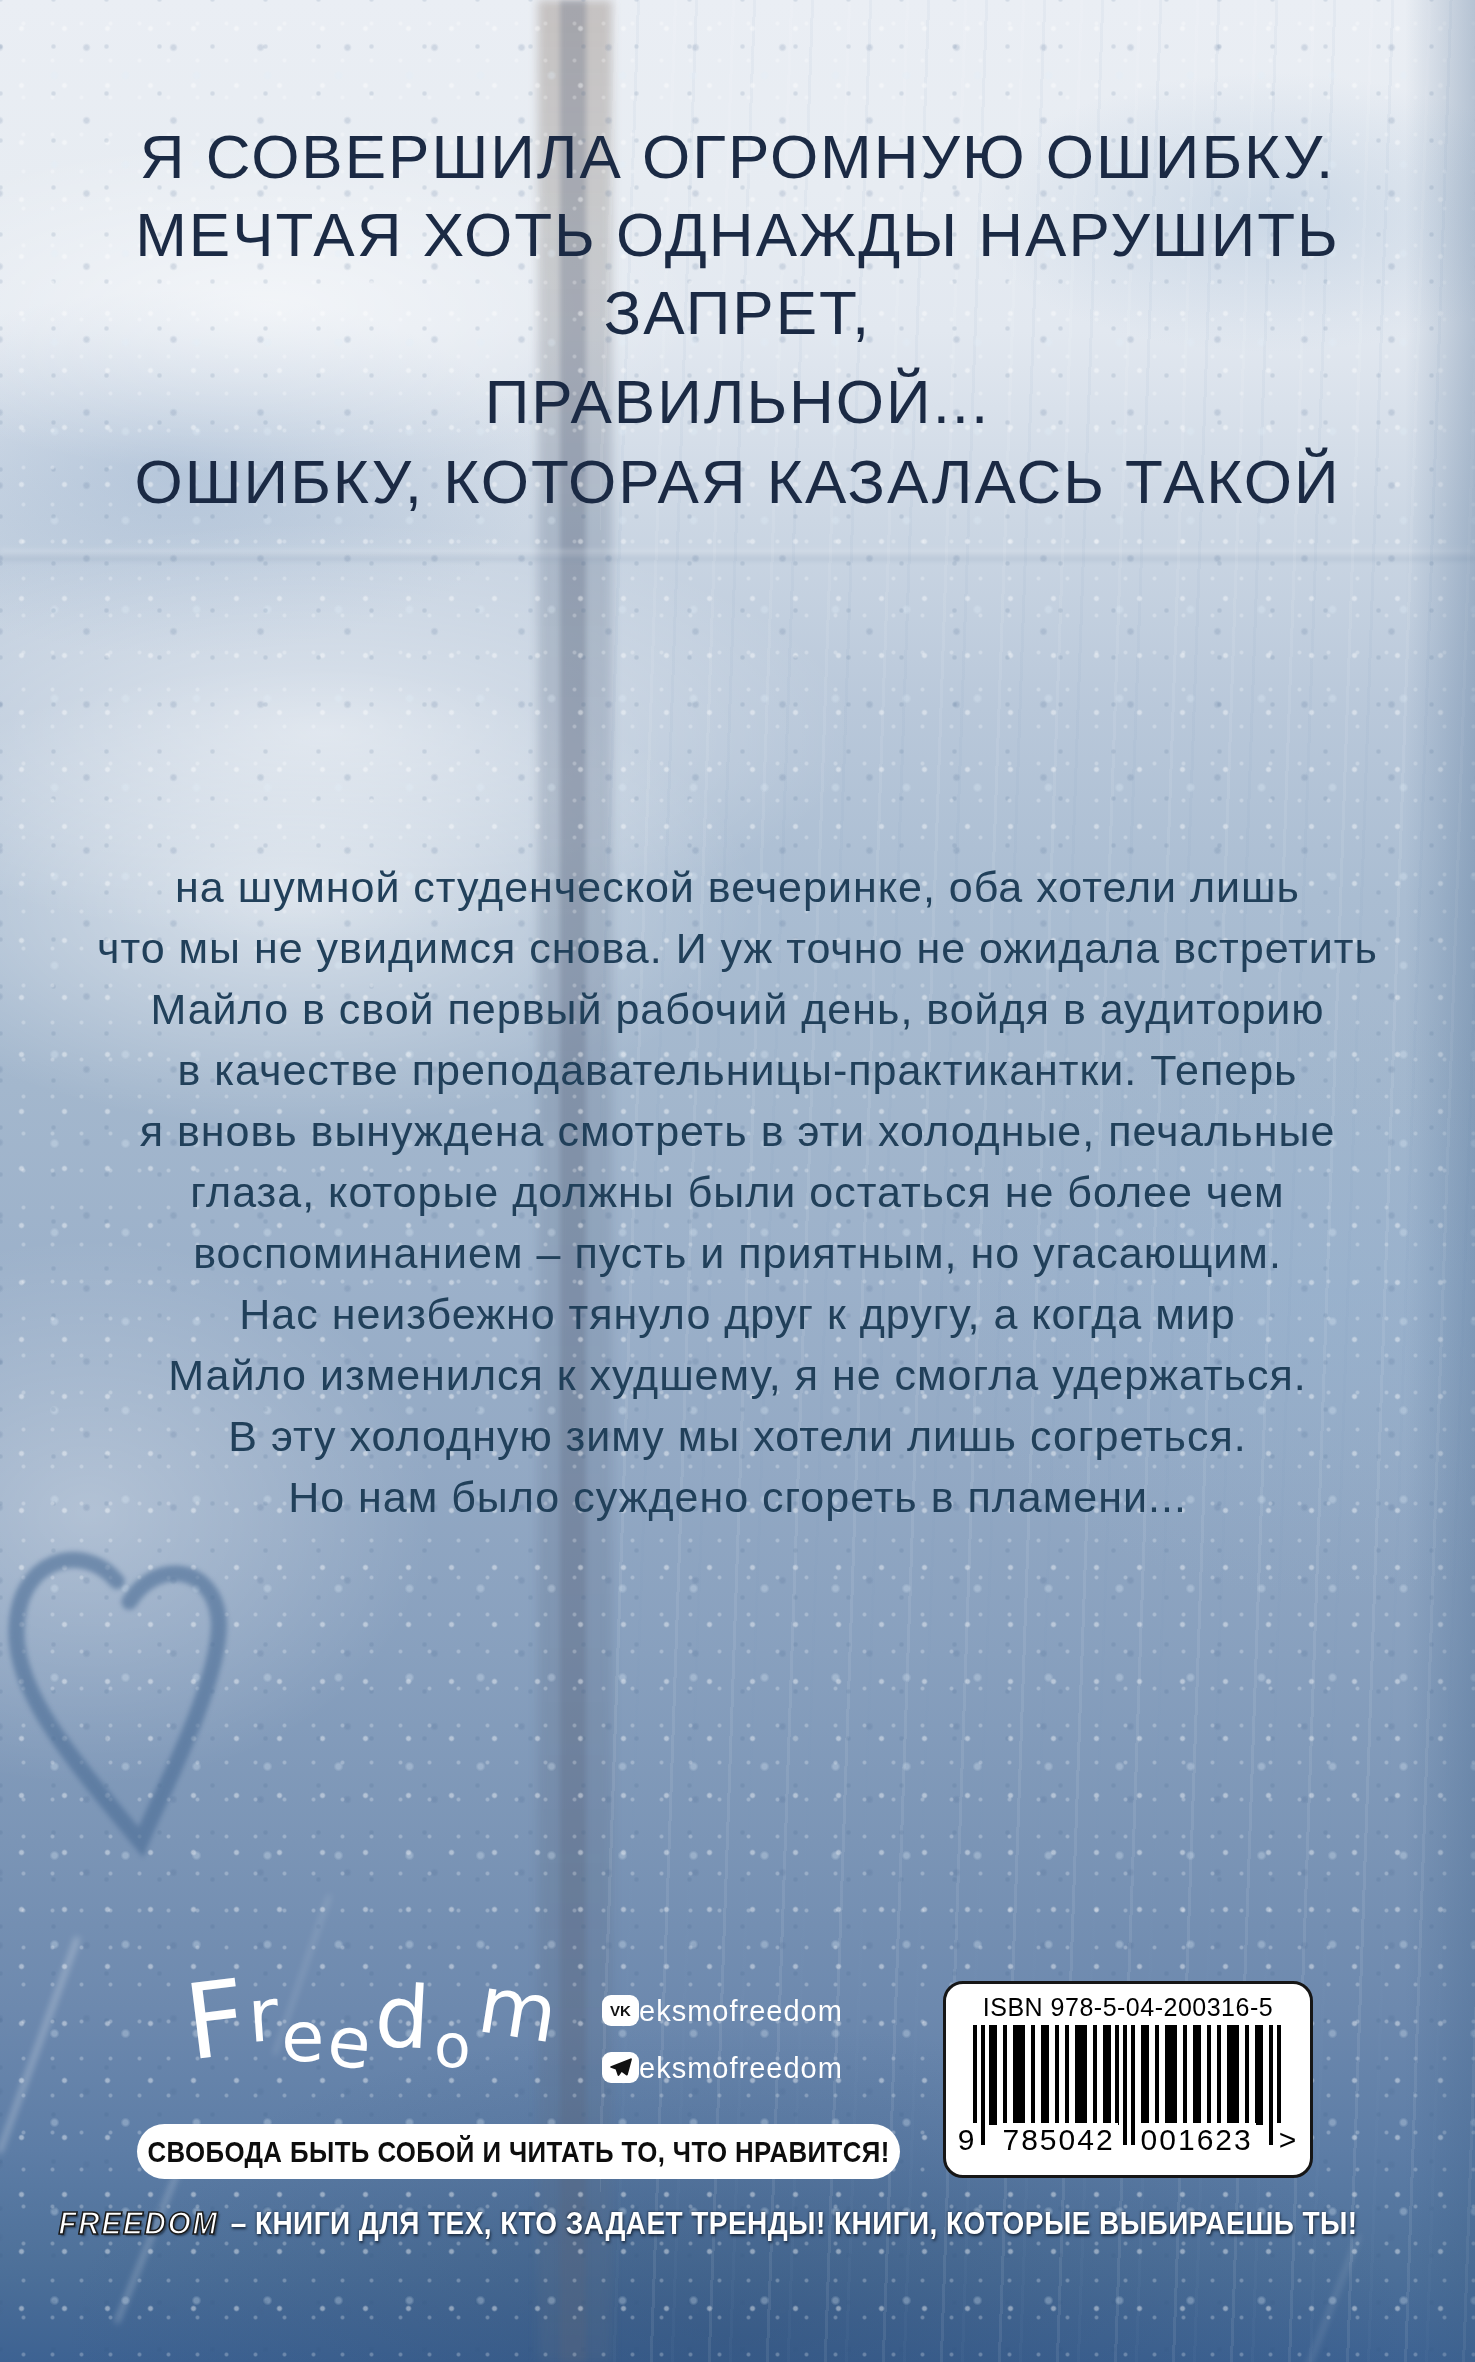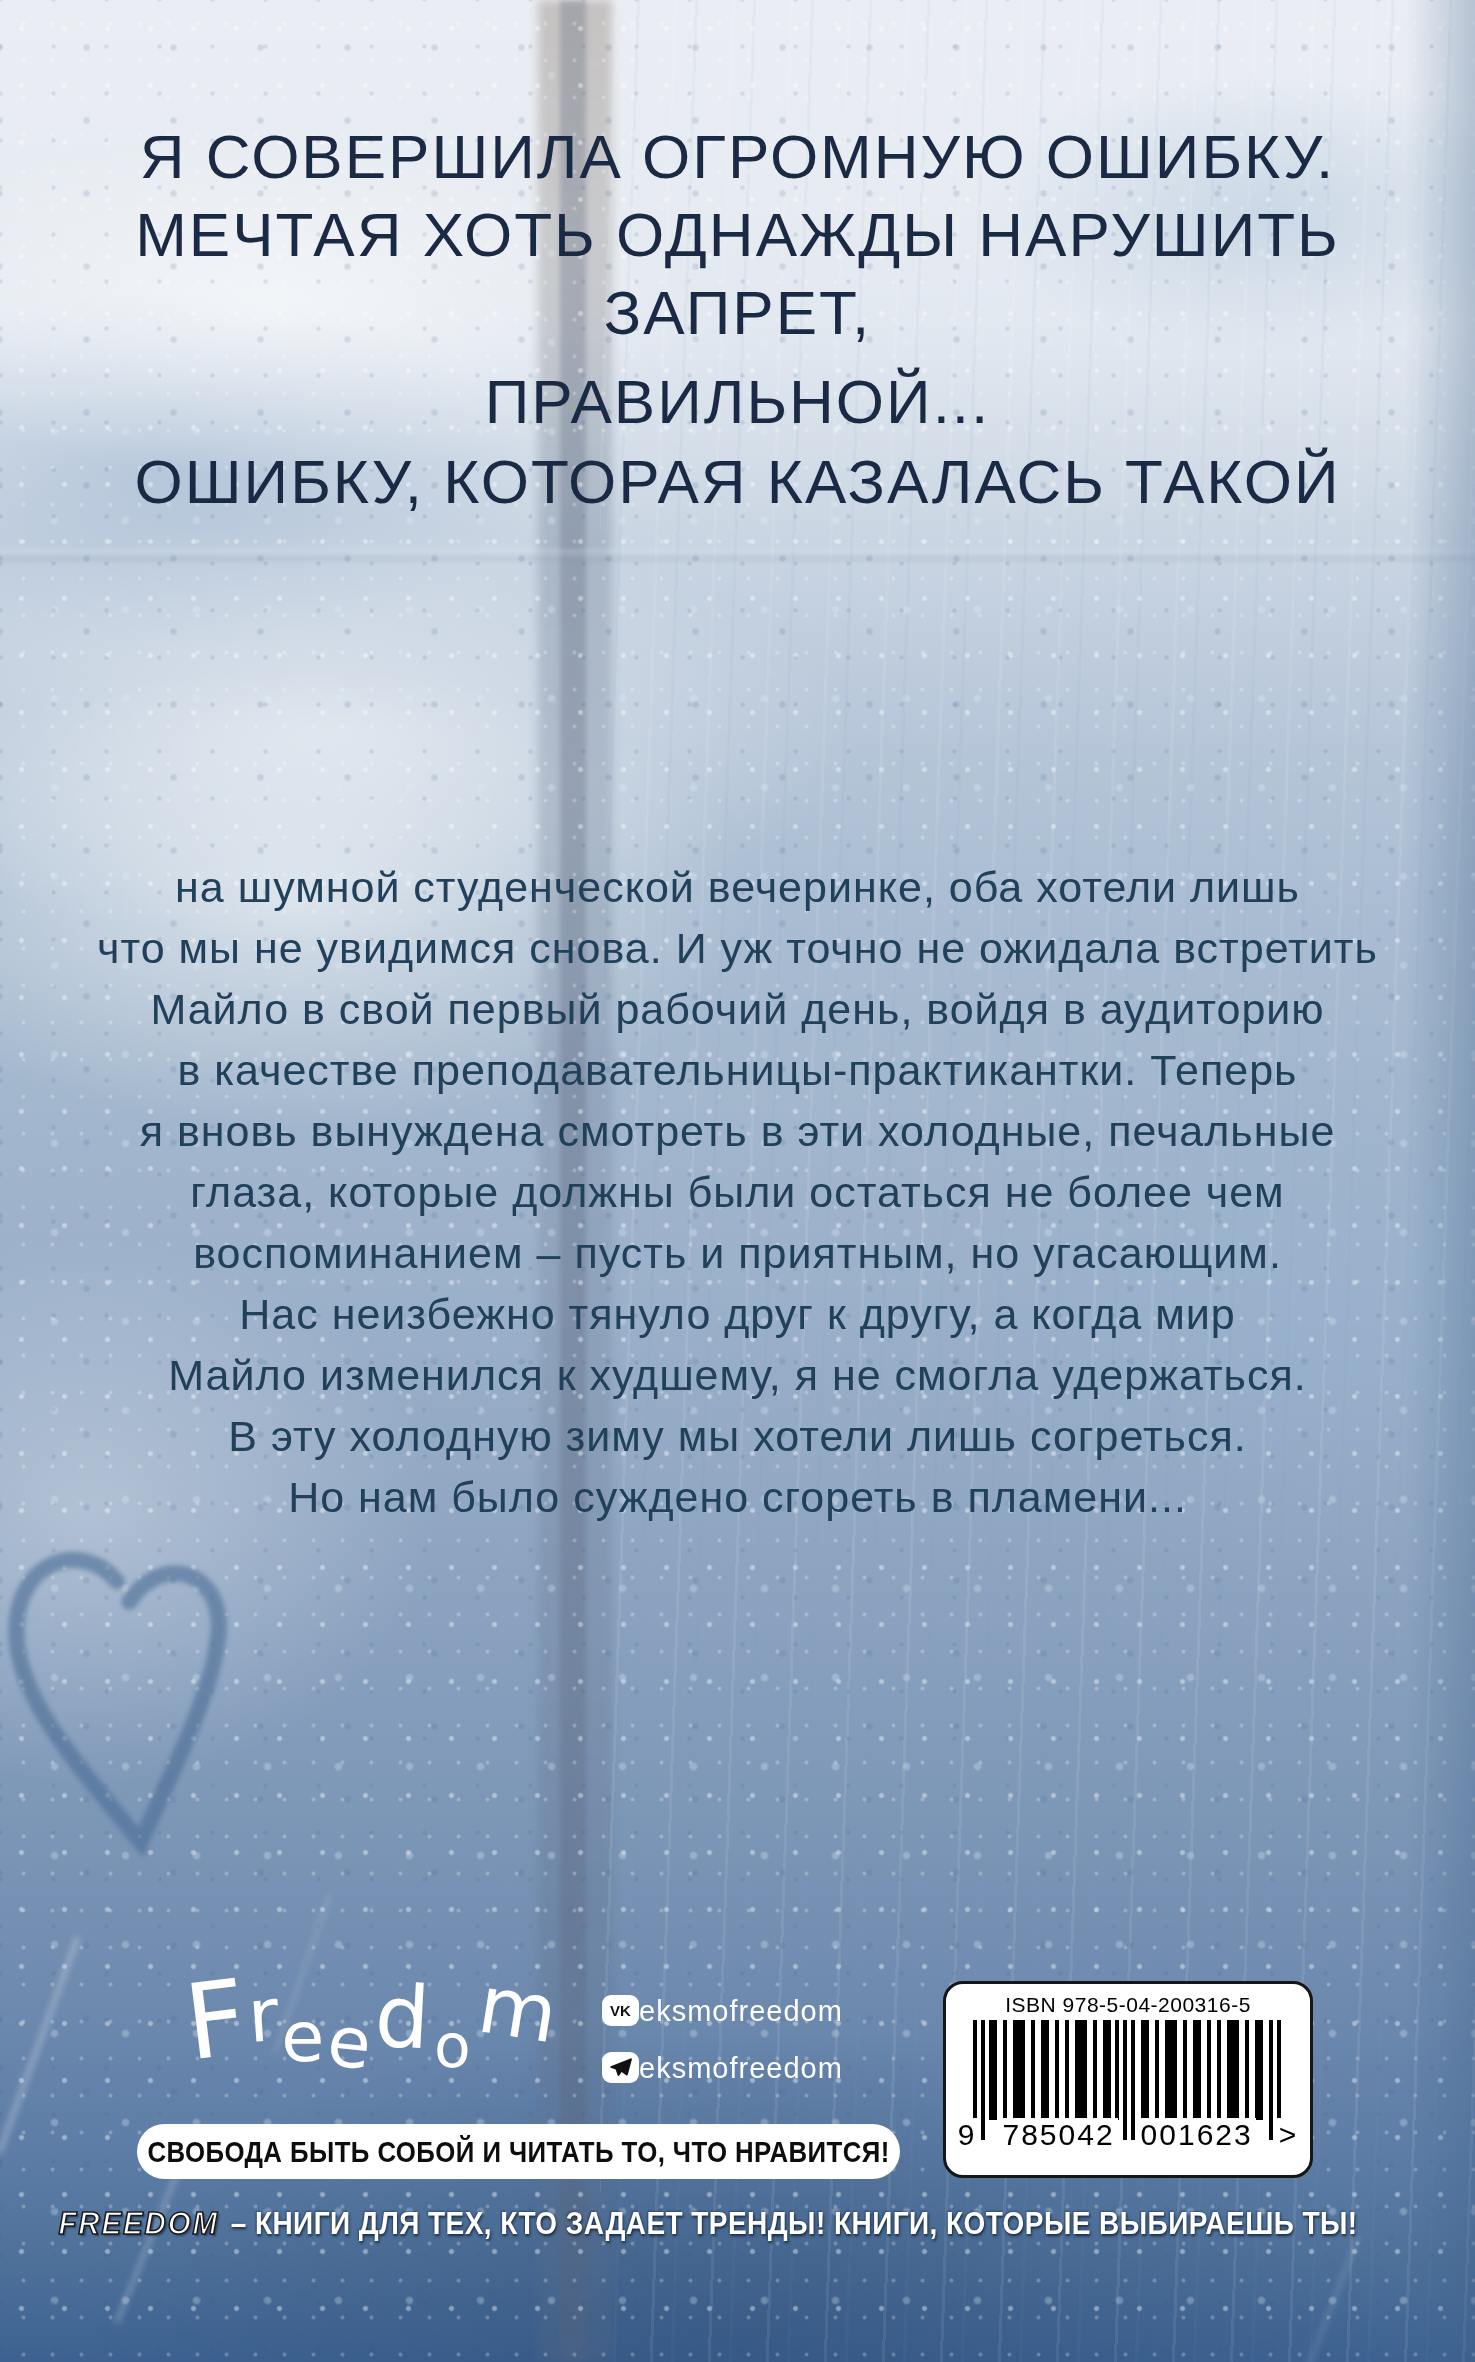--- a/index.html
+++ b/index.html
@@ -131,21 +131,21 @@
     color:#0d0d0d;font-size:30px;font-weight:700;white-space:nowrap;
     transform:scaleX(.86);transform-origin:center;letter-spacing:0.5px;
   }
   .isbn-box{
     position:absolute;left:943px;top:1981px;width:370px;height:197px;
     background:#ffffff;border:3px solid #161616;border-radius:20px;
     box-sizing:border-box;
     display:flex;flex-direction:column;align-items:center;
     color:#000;
   }
-  .isbn-label{font-size:21px;letter-spacing:.5px;margin-top:9px;white-space:nowrap;}
+  .isbn-label{font-size:25px;letter-spacing:.5px;margin-top:9px;white-space:nowrap;}
   .isbn-bars{margin-top:3px;}
   .isbn-digits{
     display:flex;align-items:baseline;gap:20px;
     font-size:30px;letter-spacing:2px;margin-top:-26px;
     background:transparent;white-space:nowrap;
   }
   .isbn-digits span{background:#ffffff;padding:0 3px;}
   .tagline{
     position:absolute;left:0;top:2206px;width:1475px;
     display:flex;align-items:baseline;justify-content:center;gap:12px;

